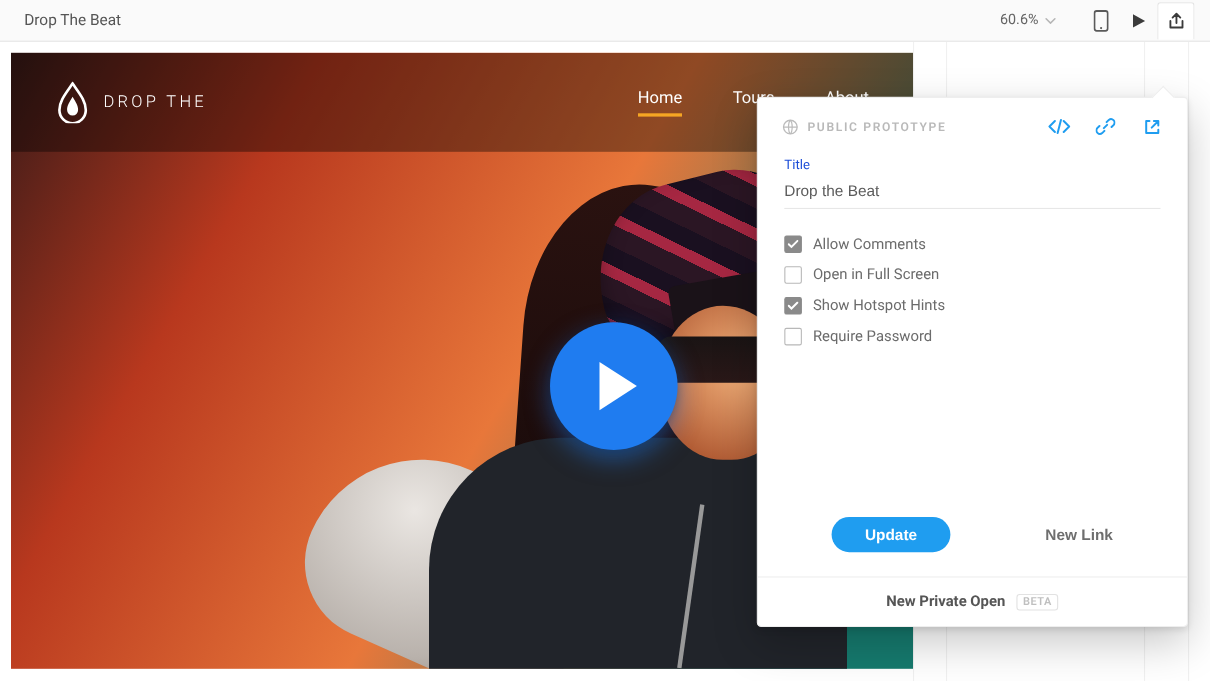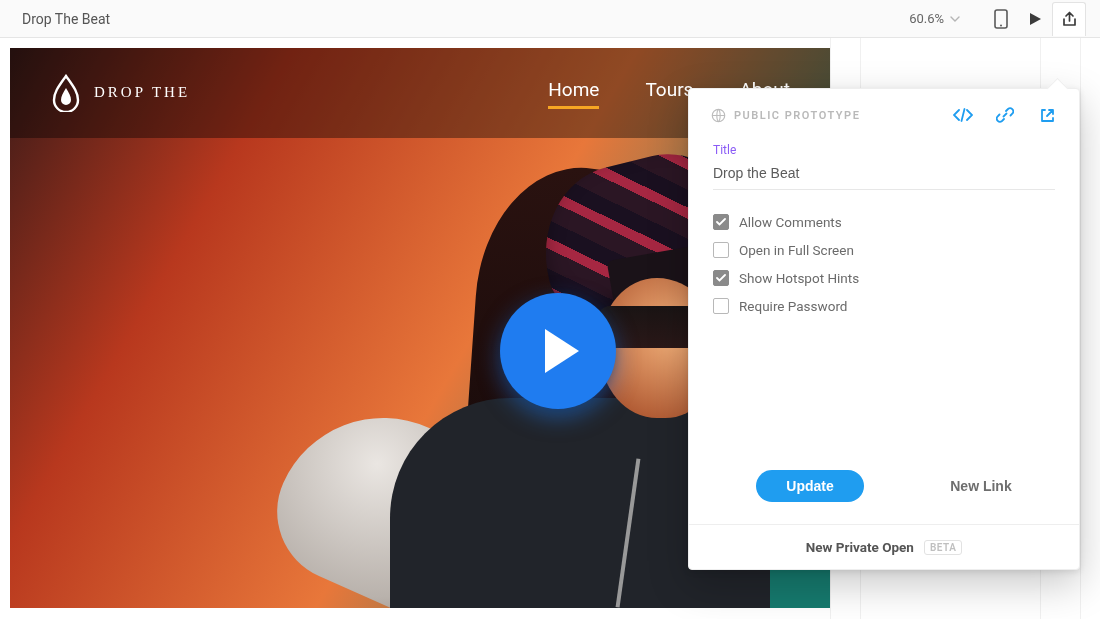--- a/index.html
+++ b/index.html
@@ -54,24 +54,24 @@
     position: absolute; top: 0; left: 0; right: 0; height: 90px;
     background: rgba(0,0,0,.38);
     display: flex; align-items: center;
     padding: 0 40px;
   }
   .logo { display: flex; align-items: center; gap: 12px; color: #fff; }
   .logo-mark {
     width: 32px; height: 40px; display:flex; align-items:center; justify-content:center;
   }
   .logo-text { line-height: .92; }
-  .logo-top { font-size: 15px; font-weight: 300; letter-spacing: 3px; font-family: Liberation Serif, serif; }
+  .logo-top { font-size: 15px; font-weight: 300; letter-spacing: 3px; }
   .logo-bottom { font-size: 32px; font-weight: 800; letter-spacing: 1px; }
   .nav { margin-left: auto; display: flex; gap: 46px; }
-  .nav-item { color: #fff; font-size: 19px; position: relative; padding-bottom: 8px; cursor:pointer;}
+  .nav-item { color: #fff; font-size: 15px; position: relative; padding-bottom: 8px; cursor:pointer;}
   .nav-item.active::after {
     content:""; position:absolute; left:0; right:0; bottom:0; height:3px; background:#f6a623;
   }
 
   
   .figure {
     position: absolute; right: 20px; top: 80px; width: 520px; height: 490px;
   }
   .hair { position:absolute; top:40px; right:120px; width:220px; height:430px;
     background: linear-gradient(180deg,#2a1210, #120808);
@@ -150,21 +150,21 @@
   }
   .pop-head .proto-label {
     display:flex; align-items:center; gap:8px;
     font-size: 11px; letter-spacing: 1.5px; color:#b9b9b9; font-weight:600;
   }
   .pop-head .right-icons { margin-left:auto; display:flex; gap:22px; }
   .pop-head .right-icons .ic {
     width:20px; height:20px; display:flex; align-items:center; justify-content:center; color:#1f9df0; cursor:pointer;
   }
   .pop-body { padding: 4px 24px 0 24px; }
-  .field-label { font-size: 12px; color:#8b5cf6; margin-bottom:4px; }
+  .field-label { font-size: 12px; color:#1d4ed8; margin-bottom:4px; }
   .field-input {
     width:100%; border:none; border-bottom:1px solid #e7e7e7;
     font-size:14px; color:#5b5b5b; padding: 4px 0 8px; outline:none;
     margin-bottom: 18px;
   }
   .chk-row { display:flex; align-items:flex-end; gap:10px; padding: 6px 0; font-size:13.5px; color:#6b6b6b; cursor:pointer;}
   .chk {
     width:16px; height:16px; border:1.4px solid #b8b8b8; border-radius:2px; flex:0 0 auto;
     display:flex; align-items:center; justify-content:center; background:#fff;
   }

